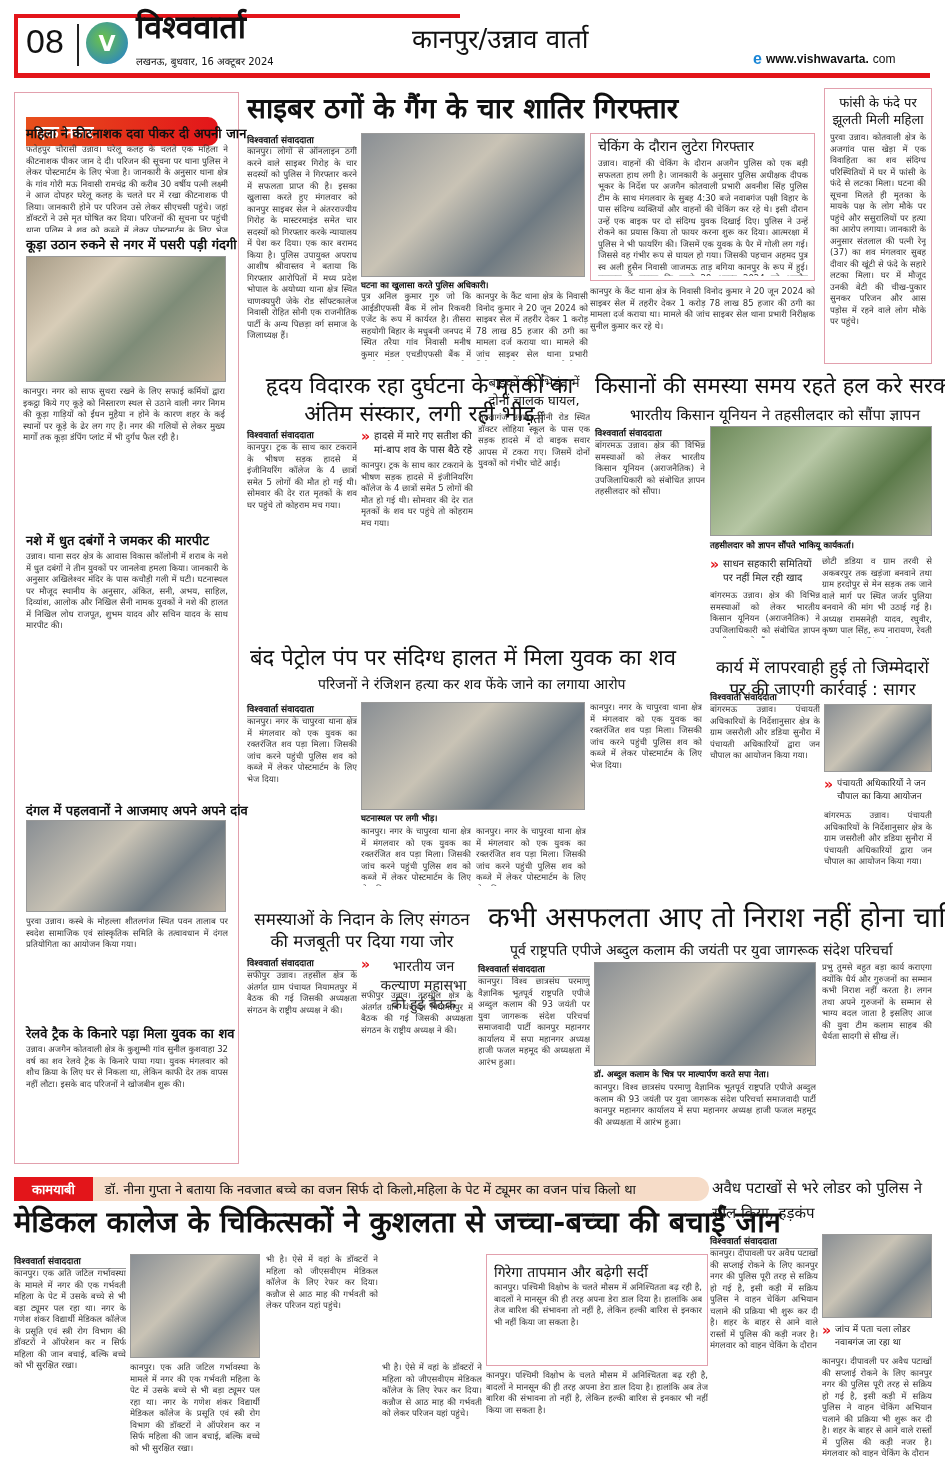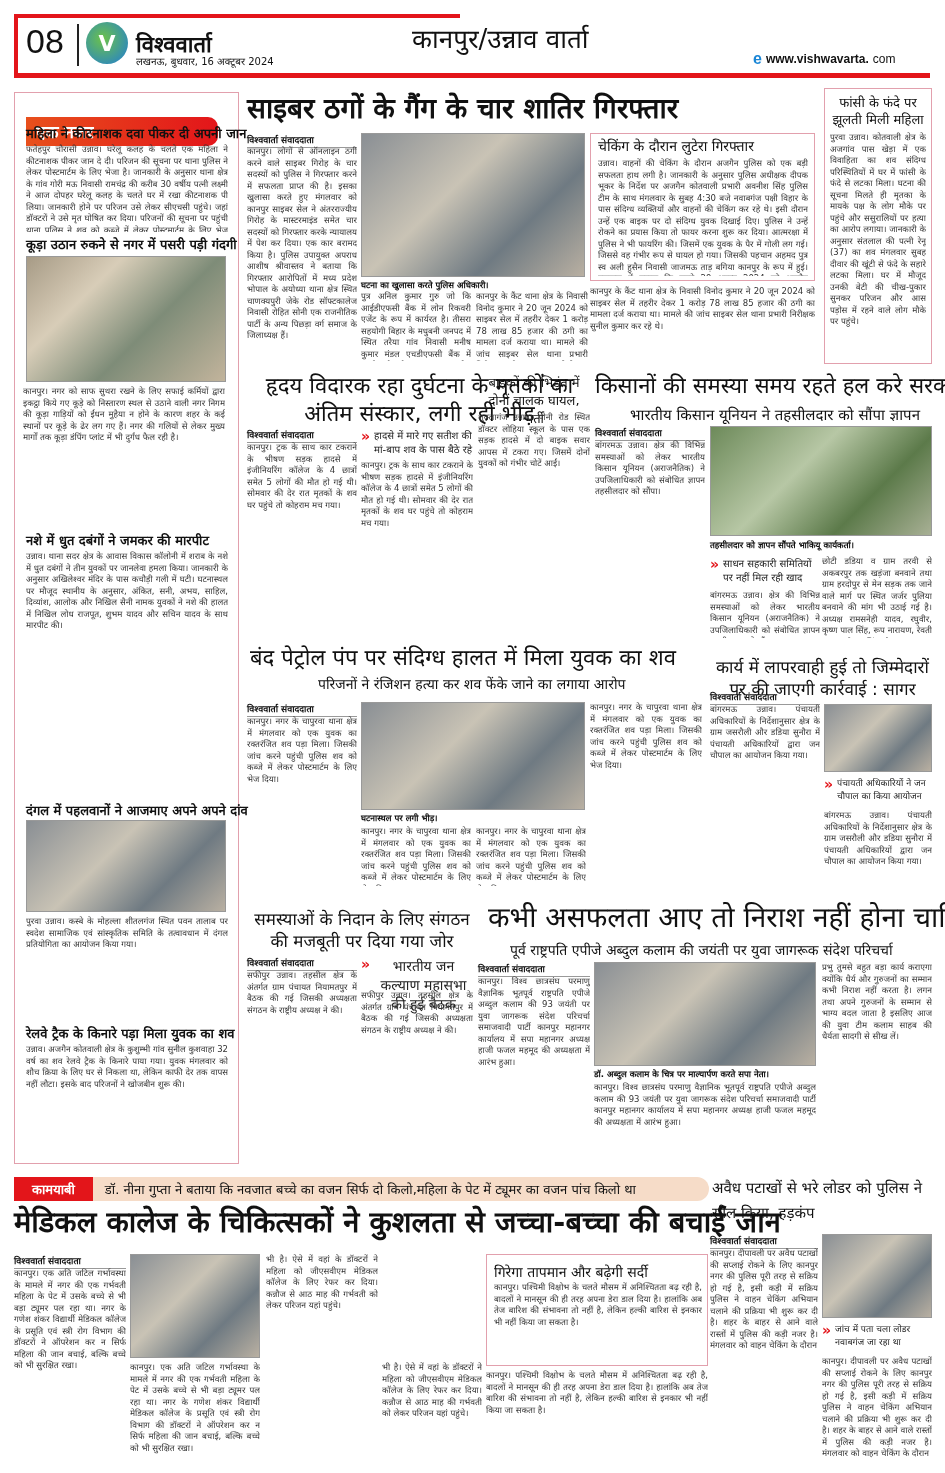--- a/index.html
+++ b/index.html
@@ -3,21 +3,21 @@
 <meta charset="utf-8">
 <style>
   * { box-sizing: border-box; margin: 0; padding: 0; }
   body { width: 945px; height: 1473px; background: #fff; font-family: "DejaVu Sans", sans-serif; color: #111; position: relative; overflow: hidden; }
   .abs { position: absolute; }
   .masthead { left: 14px; top: 14px; width: 446px; height: 63px; border: 4px solid #e3151a; border-right: none; border-bottom: none; }
   .masthead-bottom { left: 14px; top: 73px; width: 916px; height: 5px; background: #e3151a; }
   .pageno { left: 26px; top: 22px; font-family: "Liberation Sans", sans-serif; font-size: 34px; font-weight: 400; }
   .vbar { left: 77px; top: 24px; width: 2px; height: 42px; background: #222; }
   .logo { left: 86px; top: 22px; width: 42px; height: 42px; border-radius: 50%; background: radial-gradient(circle at 40% 40%, #6cc24a, #1f7bd6); display:flex; align-items:center; justify-content:center; color:#fff; font-weight:bold; font-size:22px; }
-  .brand { left: 136px; top: 28px; font-size: 22px; font-weight: bold; }
+  .brand { left: 136px; top: 4px; font-size: 32px; font-weight: bold; }
   .dateline { left: 136px; top: 54px; font-size: 10px; }
   .section-title { left: 412px; top: 20px; font-size: 26px; }
   .site { left: 753px; top: 50px; font-size: 12px; font-weight: bold; font-family: "Liberation Sans", sans-serif; display:flex; align-items:center; gap:4px; }
   .site .ie { color: #1a86d6; font-size: 16px; font-weight: bold; }
   .site .com { font-weight: normal; }
   .pinkbox { border: 1.5px solid #e2a0ad; }
   .col { font-size: 8.5px; line-height: 11.5px; color: #333; text-align: justify; overflow: hidden; }
   .tag { background: linear-gradient(90deg,#e8501c,#e3151a); color: #fff; font-weight: bold; font-size: 17px; padding: 3px 10px; border-radius: 0 10px 10px 0; }
   .h-xl { font-size: 28px; font-weight: bold; line-height: 42px; white-space: nowrap; }
   .h-l { font-size: 22px; line-height: 28px; white-space: nowrap; }

